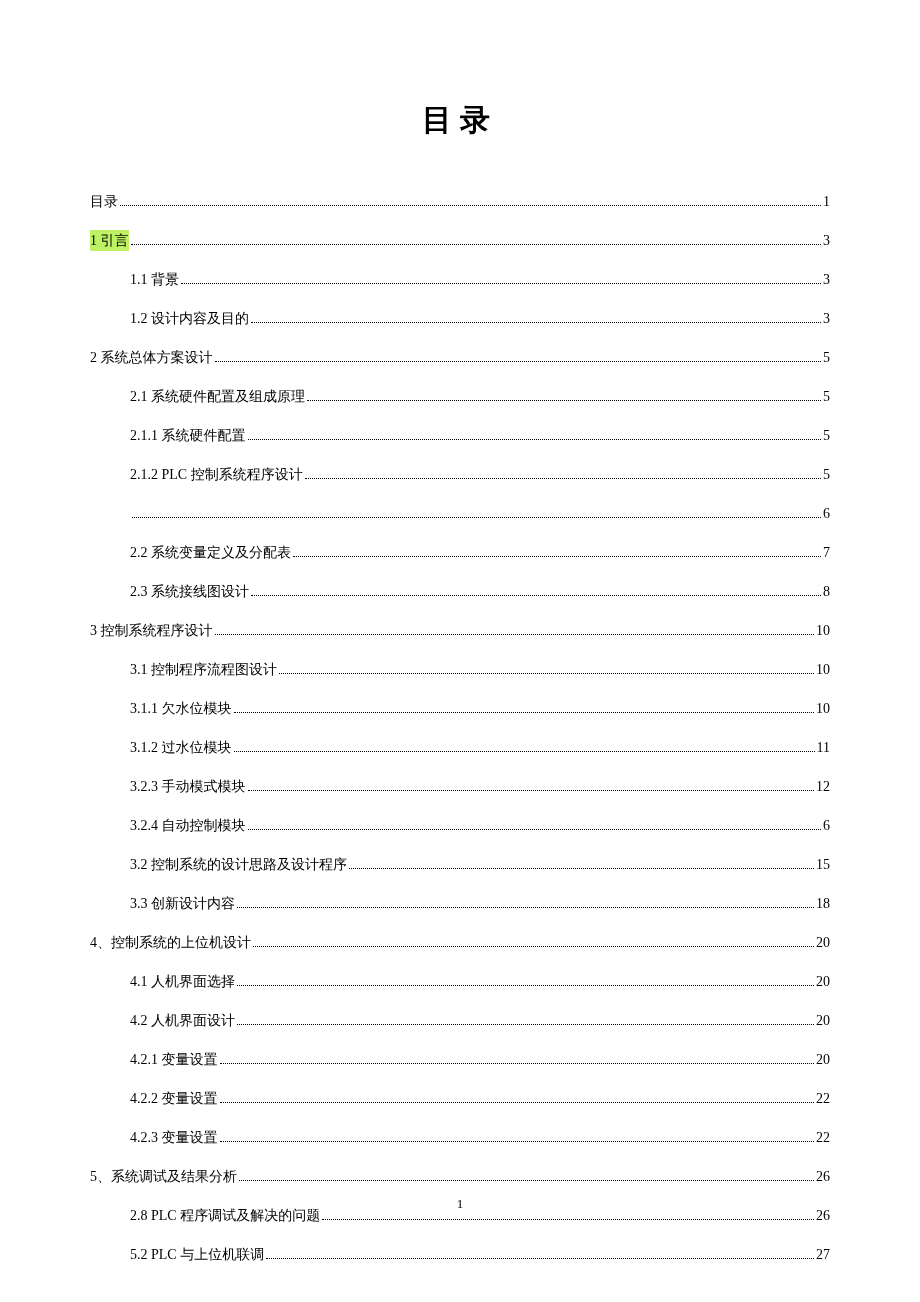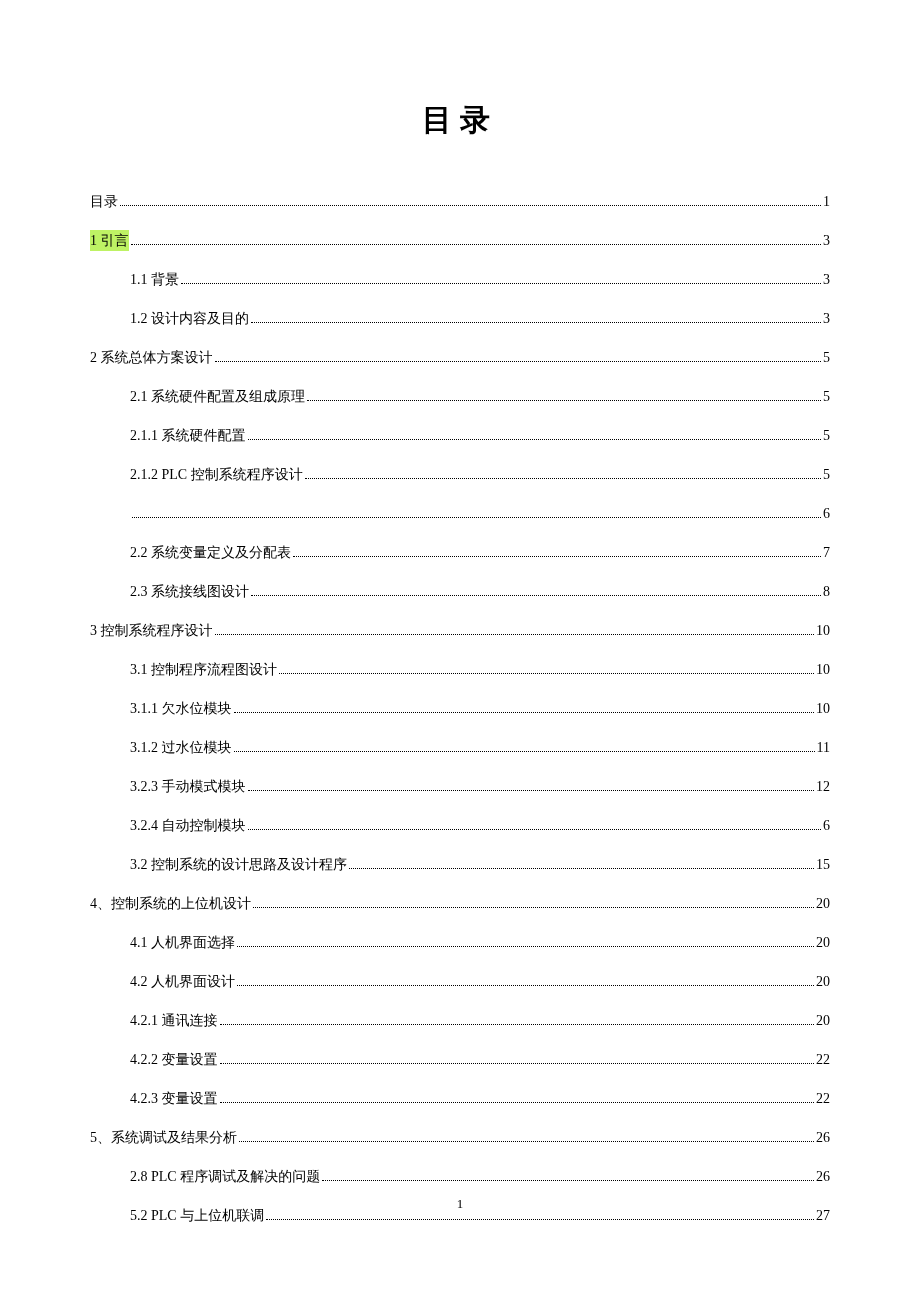--- a/index.html
+++ b/index.html
@@ -155,37 +155,42 @@
       <div class="toc-row level-1">
         <span class="toc-label">3.2.4 自动控制模块</span>
         <span class="toc-dots"></span>
         <span class="toc-page">6</span>
       </div>
       <div class="toc-row level-1">
         <span class="toc-label">3.2 控制系统的设计思路及设计程序</span>
         <span class="toc-dots"></span>
         <span class="toc-page">15</span>
       </div>
+      <div class="toc-row level-1">
+        <span class="toc-label">3.3 创新设计内容</span>
+        <span class="toc-dots"></span>
+        <span class="toc-page">18</span>
+      </div>
       <div class="toc-row level-0">
         <span class="toc-label">4、控制系统的上位机设计</span>
         <span class="toc-dots"></span>
         <span class="toc-page">20</span>
       </div>
       <div class="toc-row level-1">
         <span class="toc-label">4.1 人机界面选择</span>
         <span class="toc-dots"></span>
         <span class="toc-page">20</span>
       </div>
       <div class="toc-row level-1">
         <span class="toc-label">4.2 人机界面设计</span>
         <span class="toc-dots"></span>
         <span class="toc-page">20</span>
       </div>
       <div class="toc-row level-1">
-        <span class="toc-label">4.2.1 通讯连接</span>
+        <span class="toc-label">4.2.1 变量设置</span>
         <span class="toc-dots"></span>
         <span class="toc-page">20</span>
       </div>
       <div class="toc-row level-1">
         <span class="toc-label">4.2.2 变量设置</span>
         <span class="toc-dots"></span>
         <span class="toc-page">22</span>
       </div>
       <div class="toc-row level-1">
         <span class="toc-label">4.2.3 变量设置</span>

